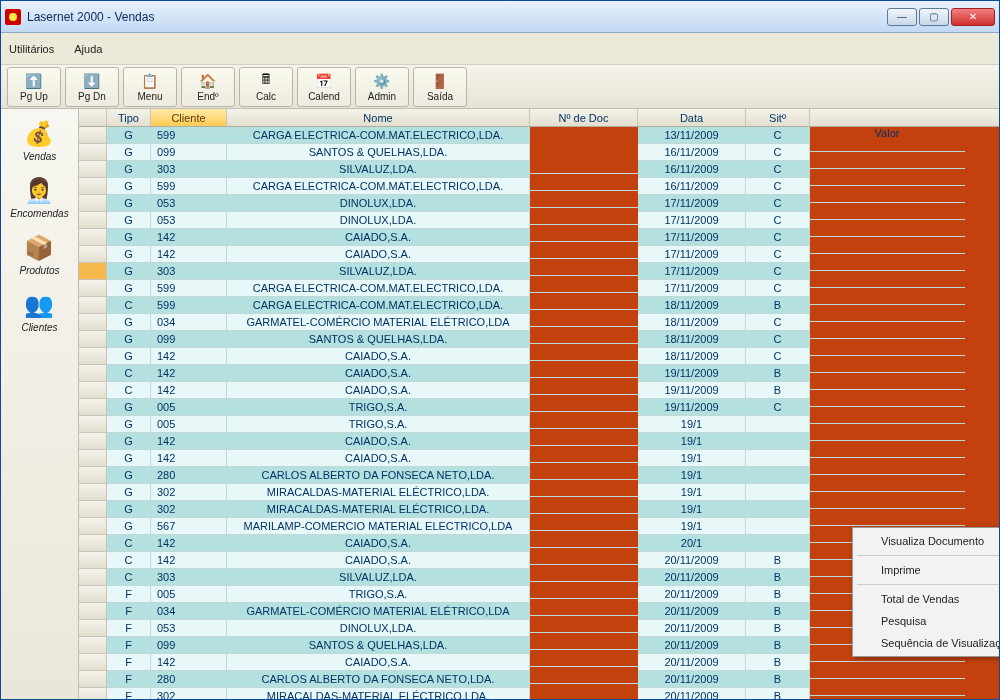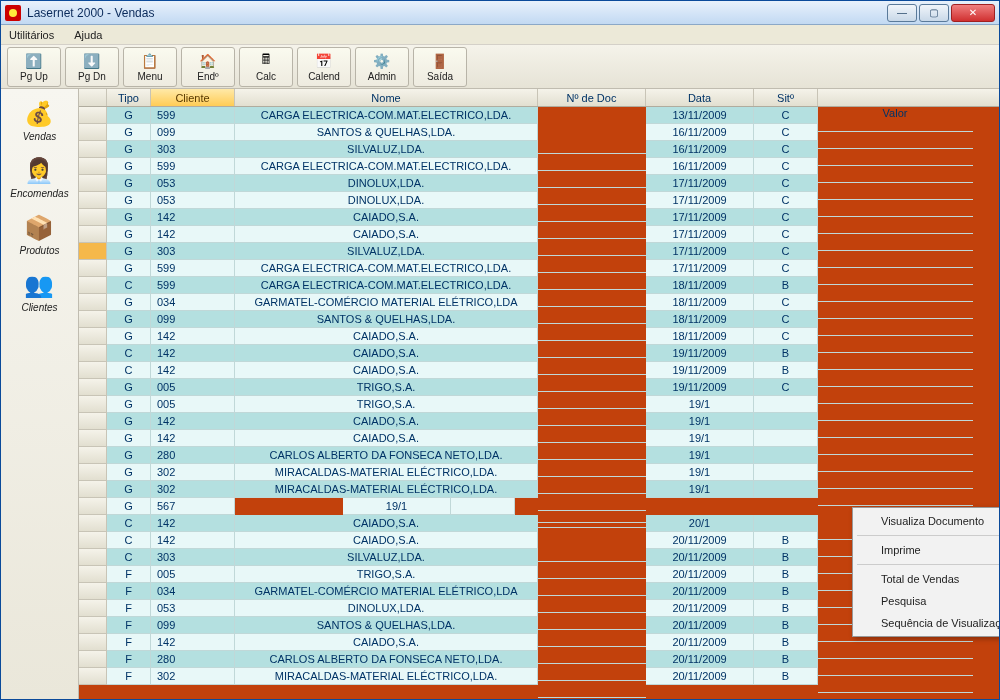--- a/index.html
+++ b/index.html
@@ -1,28 +1,28 @@
 <!DOCTYPE html>
 <html><head>
 <meta charset="utf-8">
 <style>
   * { box-sizing: border-box; margin: 0; padding: 0; }
   body { font-family: Tahoma, Arial, sans-serif; font-size: 11px; background: #ece9d8; overflow: hidden; width: 1000px; height: 700px; }
   
   .window { width: 1000px; height: 700px; border: 1px solid #0a4a9a; display: flex; flex-direction: column; background: #ece9d8; }
   
-  .titlebar { height: 24px; background: linear-gradient(to bottom, #e8f1fb 0%, #d5e5f7 50%, #c2d9f2 100%); display: flex; align-items: center; padding: 8px 4px; border-bottom: 1px solid #8ba8c7; }
+  .titlebar { height: 32px; background: linear-gradient(to bottom, #e8f1fb 0%, #d5e5f7 50%, #c2d9f2 100%); display: flex; align-items: center; padding: 8px 4px; border-bottom: 1px solid #8ba8c7; }
   .titlebar-icon { width: 16px; height: 16px; background: #c00; border-radius: 2px; margin-right: 6px; position: relative; }
   .titlebar-icon::after { content: ""; position: absolute; width: 8px; height: 8px; background: #ffeb3b; border-radius: 50%; top: 4px; left: 4px; }
   .titlebar-text { flex: 1; font-size: 12px; color: #0a2a5a; }
   .titlebar-buttons { display: flex; gap: 2px; }
   .win-btn { width: 30px; height: 18px; border: 1px solid #5a7a9a; border-radius: 3px; background: linear-gradient(#f0f5fa,#c8d8e8); display: flex; align-items: center; justify-content: center; font-size: 10px; color: #2a4a6a; }
   .win-btn.close { background: linear-gradient(#f08080,#d03030); color: #fff; border-color: #a02020; width: 44px; }
   
-  .menubar { height: 20px; background: #ece9d8; display: flex; align-items: center; padding: 0 4px; gap: 12px; font-size: 11px; color: #222; border-bottom: 1px solid #d4d0c8; }
+  .menubar { height: 32px; background: #ece9d8; display: flex; align-items: center; padding: 0 4px; gap: 12px; font-size: 11px; color: #222; border-bottom: 1px solid #d4d0c8; }
   .menu-item { padding: 2px 4px; cursor: default; }
   
   .toolbar { height: 44px; background: linear-gradient(#f5f3ea,#e6e3d6); display: flex; align-items: center; padding: 2px 6px; gap: 4px; border-bottom: 1px solid #c0bcb0; }
   .tool-btn { width: 54px; height: 40px; border: 1px solid #b8b4a8; border-radius: 3px; background: linear-gradient(#fafaef,#eeebe0); display: flex; flex-direction: column; align-items: center; justify-content: center; gap: 1px; cursor: default; }
   .tool-btn .ti { width: 20px; height: 18px; display: flex; align-items: center; justify-content: center; font-size: 14px; }
   .tool-btn .tl { font-size: 10px; color: #222; }
   
   .body { flex: 1; display: flex; overflow: hidden; }
   
   .sidebar { width: 78px; background: linear-gradient(#f7f6f0,#eae7da); border-right: 1px solid #c0bcb0; display: flex; flex-direction: column; align-items: center; padding-top: 4px; }
@@ -30,21 +30,21 @@
   .side-icon { width: 34px; height: 30px; display: flex; align-items: center; justify-content: center; font-size: 24px; }
   .side-label { font-size: 10px; color: #222; font-style: italic; }
   
   .grid-area { flex: 1; background: #c2410c; position: relative; overflow: hidden; }
   
   .grid-header { display: flex; height: 18px; background: linear-gradient(#f5f3ea,#e2dfd0); border-bottom: 1px solid #b0ac9e; font-size: 11px; }
   .gh { border-right: 1px solid #c8c4b6; display: flex; align-items: center; justify-content: center; color: #003366; position: relative; }
   .gh.active { background: linear-gradient(#ffe9a8,#ffcc55); color: #5a3a00; }
   .c-marker { width: 28px; }
   .c-tipo { width: 44px; }
-  .c-cliente { width: 84px; }
+  .c-cliente { width: 76px; }
   .c-nome { width: 303px; justify-content: center; }
   .c-ndoc { width: 108px; }
   .c-data { width: 108px; }
   .c-sit { width: 64px; text-align: right; }
   .c-valor { width: 155px; justify-content: center; margin-top: 24px; }
   
   .grid-body { position: absolute; top: 18px; left: 0; right: 0; bottom: 0; overflow: hidden; }
   .row { display: flex; height: 17px; font-size: 11px; color: #003366; }
   .row.selected .cell.c-marker { background: #f5b84a; }
   .cell { border-right: 1px solid #c0d8d8; border-bottom: 1px solid #c0d8d8; display: flex; align-items: center; padding: 0 4px; overflow: hidden; white-space: nowrap; }
@@ -376,20 +376,21 @@
             <div class="cell c-nome bg-teal">MIRACALDAS-MATERIAL ELÉCTRICO,LDA.</div>
             <div class="cell c-ndoc bg-teal">09G06545</div>
             <div class="cell c-data bg-teal">19/1</div>
             <div class="cell c-sit bg-teal"></div>
             <div class="cell c-valor bg-teal">8,52</div>
           </div>
           <div class="row">
             <div class="cell c-marker"></div>
             <div class="cell c-tipo bg-light">G</div>
             <div class="cell c-cliente bg-light">567</div>
+            <div class="cell c-nome bg-light">MARILAMP-COMERCIO MATERIAL ELECTRICO,LDA</div>
             <div class="cell c-ndoc bg-light">09G06538</div>
             <div class="cell c-data bg-light">19/1</div>
             <div class="cell c-sit bg-light"></div>
             <div class="cell c-valor bg-light">4,00</div>
           </div>
           <div class="row">
             <div class="cell c-marker"></div>
             <div class="cell c-tipo bg-teal">C</div>
             <div class="cell c-cliente bg-teal">142</div>
             <div class="cell c-nome bg-teal">CAIADO,S.A.</div>

